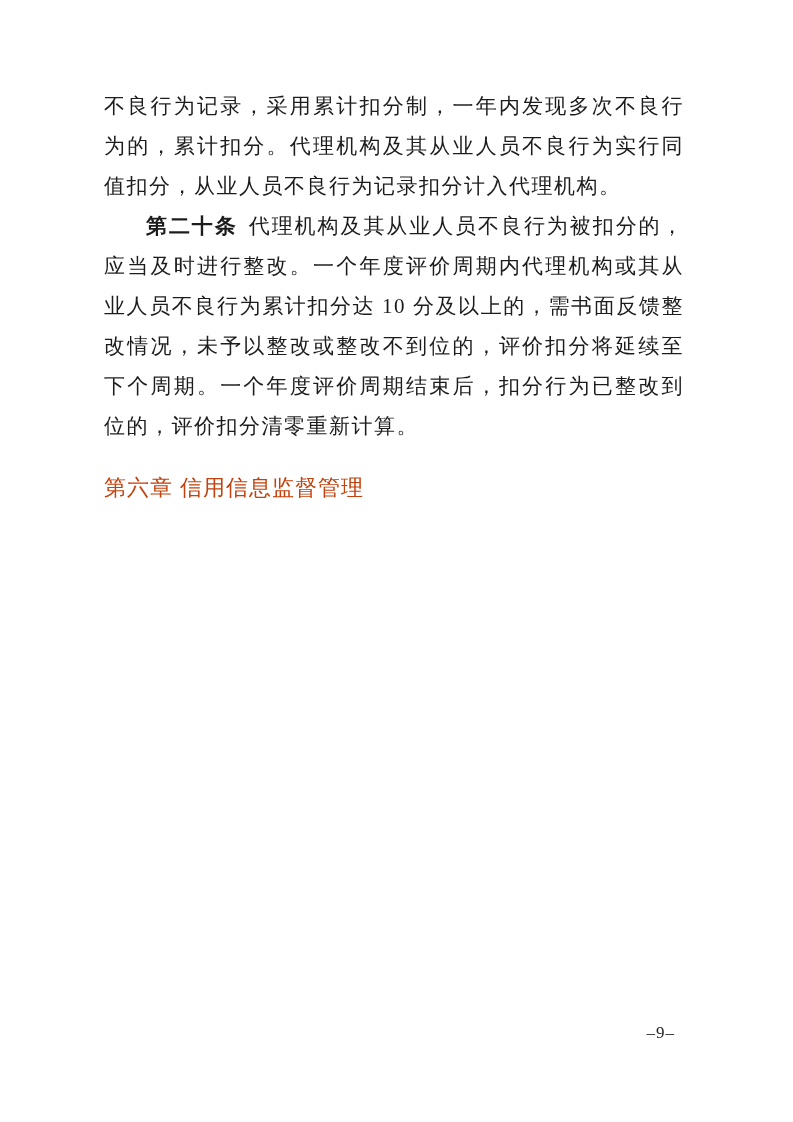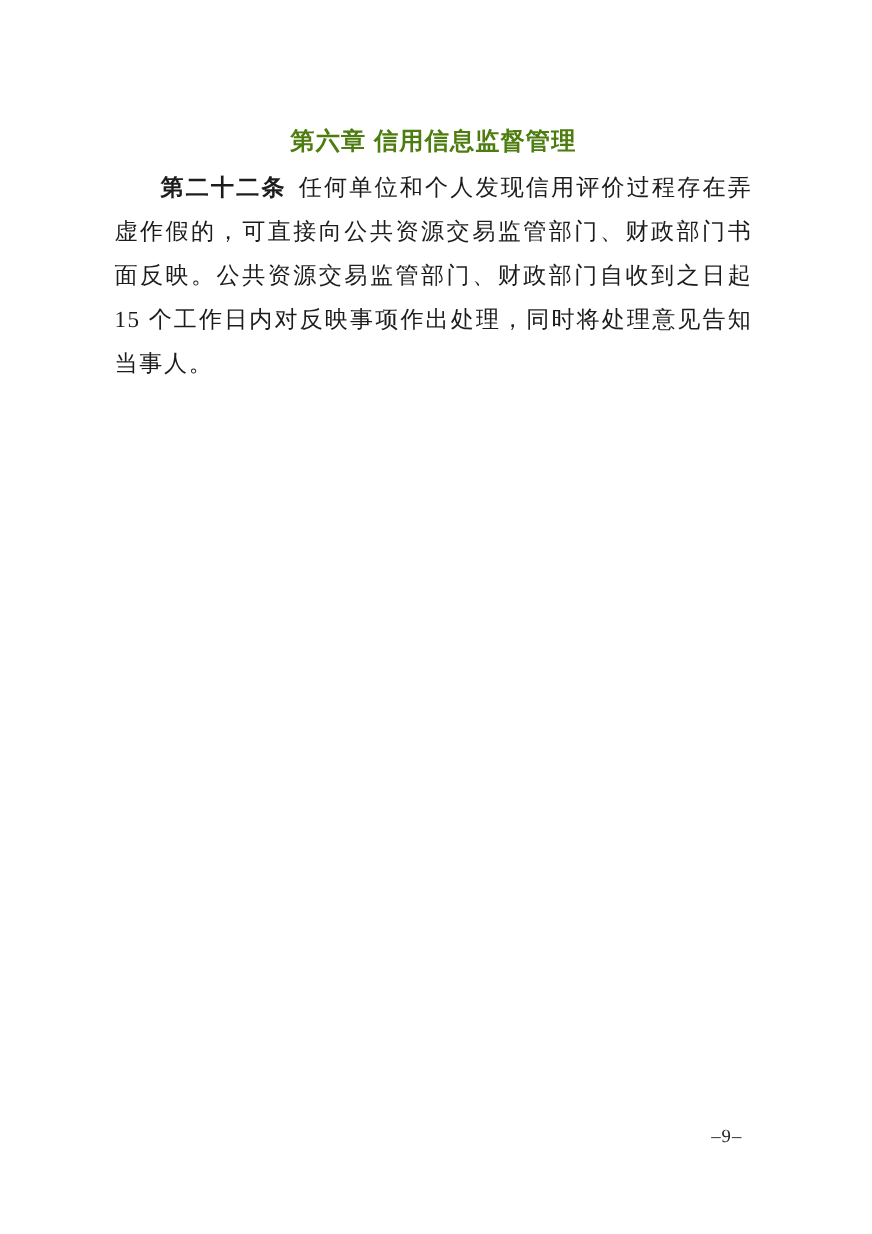--- a/index.html
+++ b/index.html
@@ -34,49 +34,52 @@
     text-indent: 2em;
   }
   .lead {
     font-weight: bold;
     margin-right: 11px;
   }
   h2.chapter {
     margin: 22px 0 2px 0;
     font-size: 22px;
     line-height: 40px;
-    font-weight: bold;
-    text-align: center;
+    font-weight: normal;
+    text-align: left;
     letter-spacing: 1px;
     font-family: "Liberation Sans", "DejaVu Sans", sans-serif;
-    color: #4d7c0f;
+    color: #c2410c;
   }
   .footer {
     position: absolute;
     top: 1022px;
     right: 118px;
     font-size: 17px;
     line-height: 22px;
     letter-spacing: 1px;
     color: #222222;
     font-family: "Liberation Serif", "DejaVu Serif", serif;
   }
 </style>
 </head>
 <body>
 
 <div class="page">
   <div class="content">
 
+    <p class="body">
+      <span>不良行为记录，采用累计扣分制，一年内发现多次不良行为的，累计扣分。代理机构及其从业人员不良行为实行同值扣分，从业人员不良行为记录扣分计入代理机构。</span>
+    </p>
 
+    <p class="body indent">
+      <span class="lead">第二十条</span><span>代理机构及其从业人员不良行为被扣分的，应当及时进行整改。一个年度评价周期内代理机构或其从业人员不良行为累计扣分达 10 分及以上的，需书面反馈整改情况，未予以整改或整改不到位的，评价扣分将延续至下个周期。一个年度评价周期结束后，扣分行为已整改到位的，评价扣分清零重新计算。</span>
+    </p>
 
     <h2 class="chapter">第六章 信用信息监督管理</h2>
 
 
-    <p class="body indent">
-      <span class="lead">第二十二条</span><span>任何单位和个人发现信用评价过程存在弄虚作假的，可直接向公共资源交易监管部门、财政部门书面反映。公共资源交易监管部门、财政部门自收到之日起 15 个工作日内对反映事项作出处理，同时将处理意见告知当事人。</span>
-    </p>
 
 
   </div>
 
   <div class="footer">–9–</div>
 </div>
 
 </body></html>

